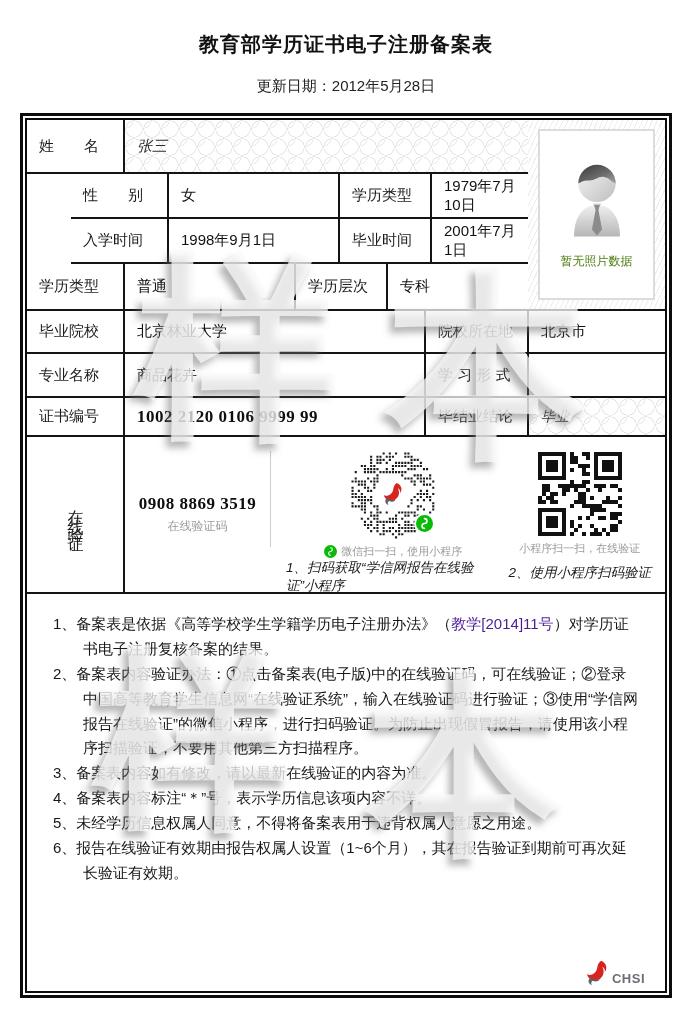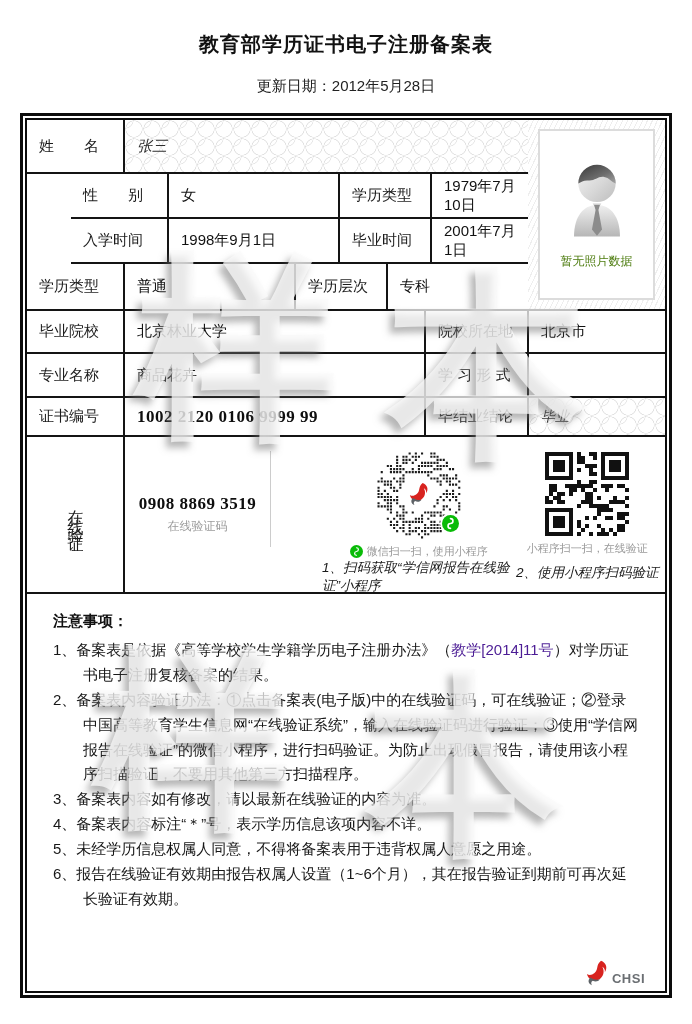--- a/index.html
+++ b/index.html
@@ -57,21 +57,21 @@
 
   
   .r8 { height:157px; }
   .v-label { width:98px; display:flex; align-items:center; justify-content:center; border-right:2px solid #141414; }
   .v-label span { writing-mode:vertical-lr; text-orientation:upright; font-size:16px; letter-spacing:9px; color:#1c1c1c; }
   .code-cell { width:145px; display:flex; flex-direction:column; align-items:center; justify-content:center; gap:4px; }
   .code-cap { font-size:12px; color:#9b9b9b; }
   .qr-zone { flex:1; position:relative; display:flex; padding:12px 6px 10px 16px; }
   .qr-zone::before { content:""; position:absolute; left:0; top:14px; height:96px; width:1px; background:#ccc; }
   .qr-col { display:flex; flex-direction:column; align-items:center; }
-  .qr-col.lft { flex:1.35;margin-left:36px; } .qr-col.rgt { flex:1; }
+  .qr-col.lft { flex:1.35; } .qr-col.rgt { flex:1; }
   .circ-qr { width:90px; height:90px; position:relative; }
   .sq-qr { width:84px; height:84px; margin-top:3px; }
   .circ-center { position:absolute; left:27px; top:27px; width:36px; height:36px; background:#fff; border-radius:50%;
     display:flex; align-items:center; justify-content:center; }
   .wx-badge { position:absolute; right:3px; bottom:5px; width:21px; height:21px; border-radius:50%;
     border:2px solid #fff; background:#fff; }
   .qr-cap { margin-top:5px; font-size:11px; color:#9a9a9a; display:flex; align-items:center; gap:4px; }
   .qr-step { margin-top:auto; font-size:13.5px; color:#1a1a1a;font-style:italic; }
 
   
@@ -218,21 +218,20 @@
             </svg>
           <div class="qr-cap">
               <span>小程序扫一扫，在线验证</span>
             </div>
           <div class="qr-step">2、使用小程序扫码验证</div>
         </div>
       </div>
     </div>
 
     <div class="notes">
-      <div class="notes-title">注意事项：</div>
       <div class="note-item"><span>1、备案表是依据《高等学校学生学籍学历电子注册办法》（</span><a class="doc-link">教学[2014]11号</a><span>）对学历证书电子注册复核备案的结果。</span></div>
       <div class="note-item">2、备案表内容验证办法：①点击备案表(电子版)中的在线验证码，可在线验证；②登录中国高等教育学生信息网“在线验证系统”，输入在线验证码进行验证；③使用“学信网报告在线验证”的微信小程序，进行扫码验证。为防止出现假冒报告，请使用该小程序扫描验证，不要用其他第三方扫描程序。</div>
       <div class="note-item">3、备案表内容如有修改，请以最新在线验证的内容为准。</div>
       <div class="note-item">4、备案表内容标注“＊”号，表示学历信息该项内容不详。</div>
       <div class="note-item">5、未经学历信息权属人同意，不得将备案表用于违背权属人意愿之用途。</div>
       <div class="note-item">6、报告在线验证有效期由报告权属人设置（1~6个月），其在报告验证到期前可再次延长验证有效期。</div>
       <div class="chsi-logo">
         <svg viewBox="0 0 22 26" width="22" height="26">
           <path d="M15,0.8 C9.5,5.5 13,9 8.5,13 C6,15.2 3,15.5 1,14 C2,19.5 8,22 12.5,19.8 C17.5,17.3 19,11.5 16.3,6.8 C18.3,7.8 19.3,9.8 18.8,12.3 C22,7.5 20,2.8 15,0.8 Z" fill="#d8231f"></path>
           <path d="M4.5,17.5 C1.5,19.8 2,24 6,25.2 C4.8,23.5 5,21.8 6.8,20.8 C9.2,22.2 12.5,21.5 13.8,19.3 C10.8,20.3 7.2,19.5 4.5,17.5 Z" fill="#5d6266"></path>

